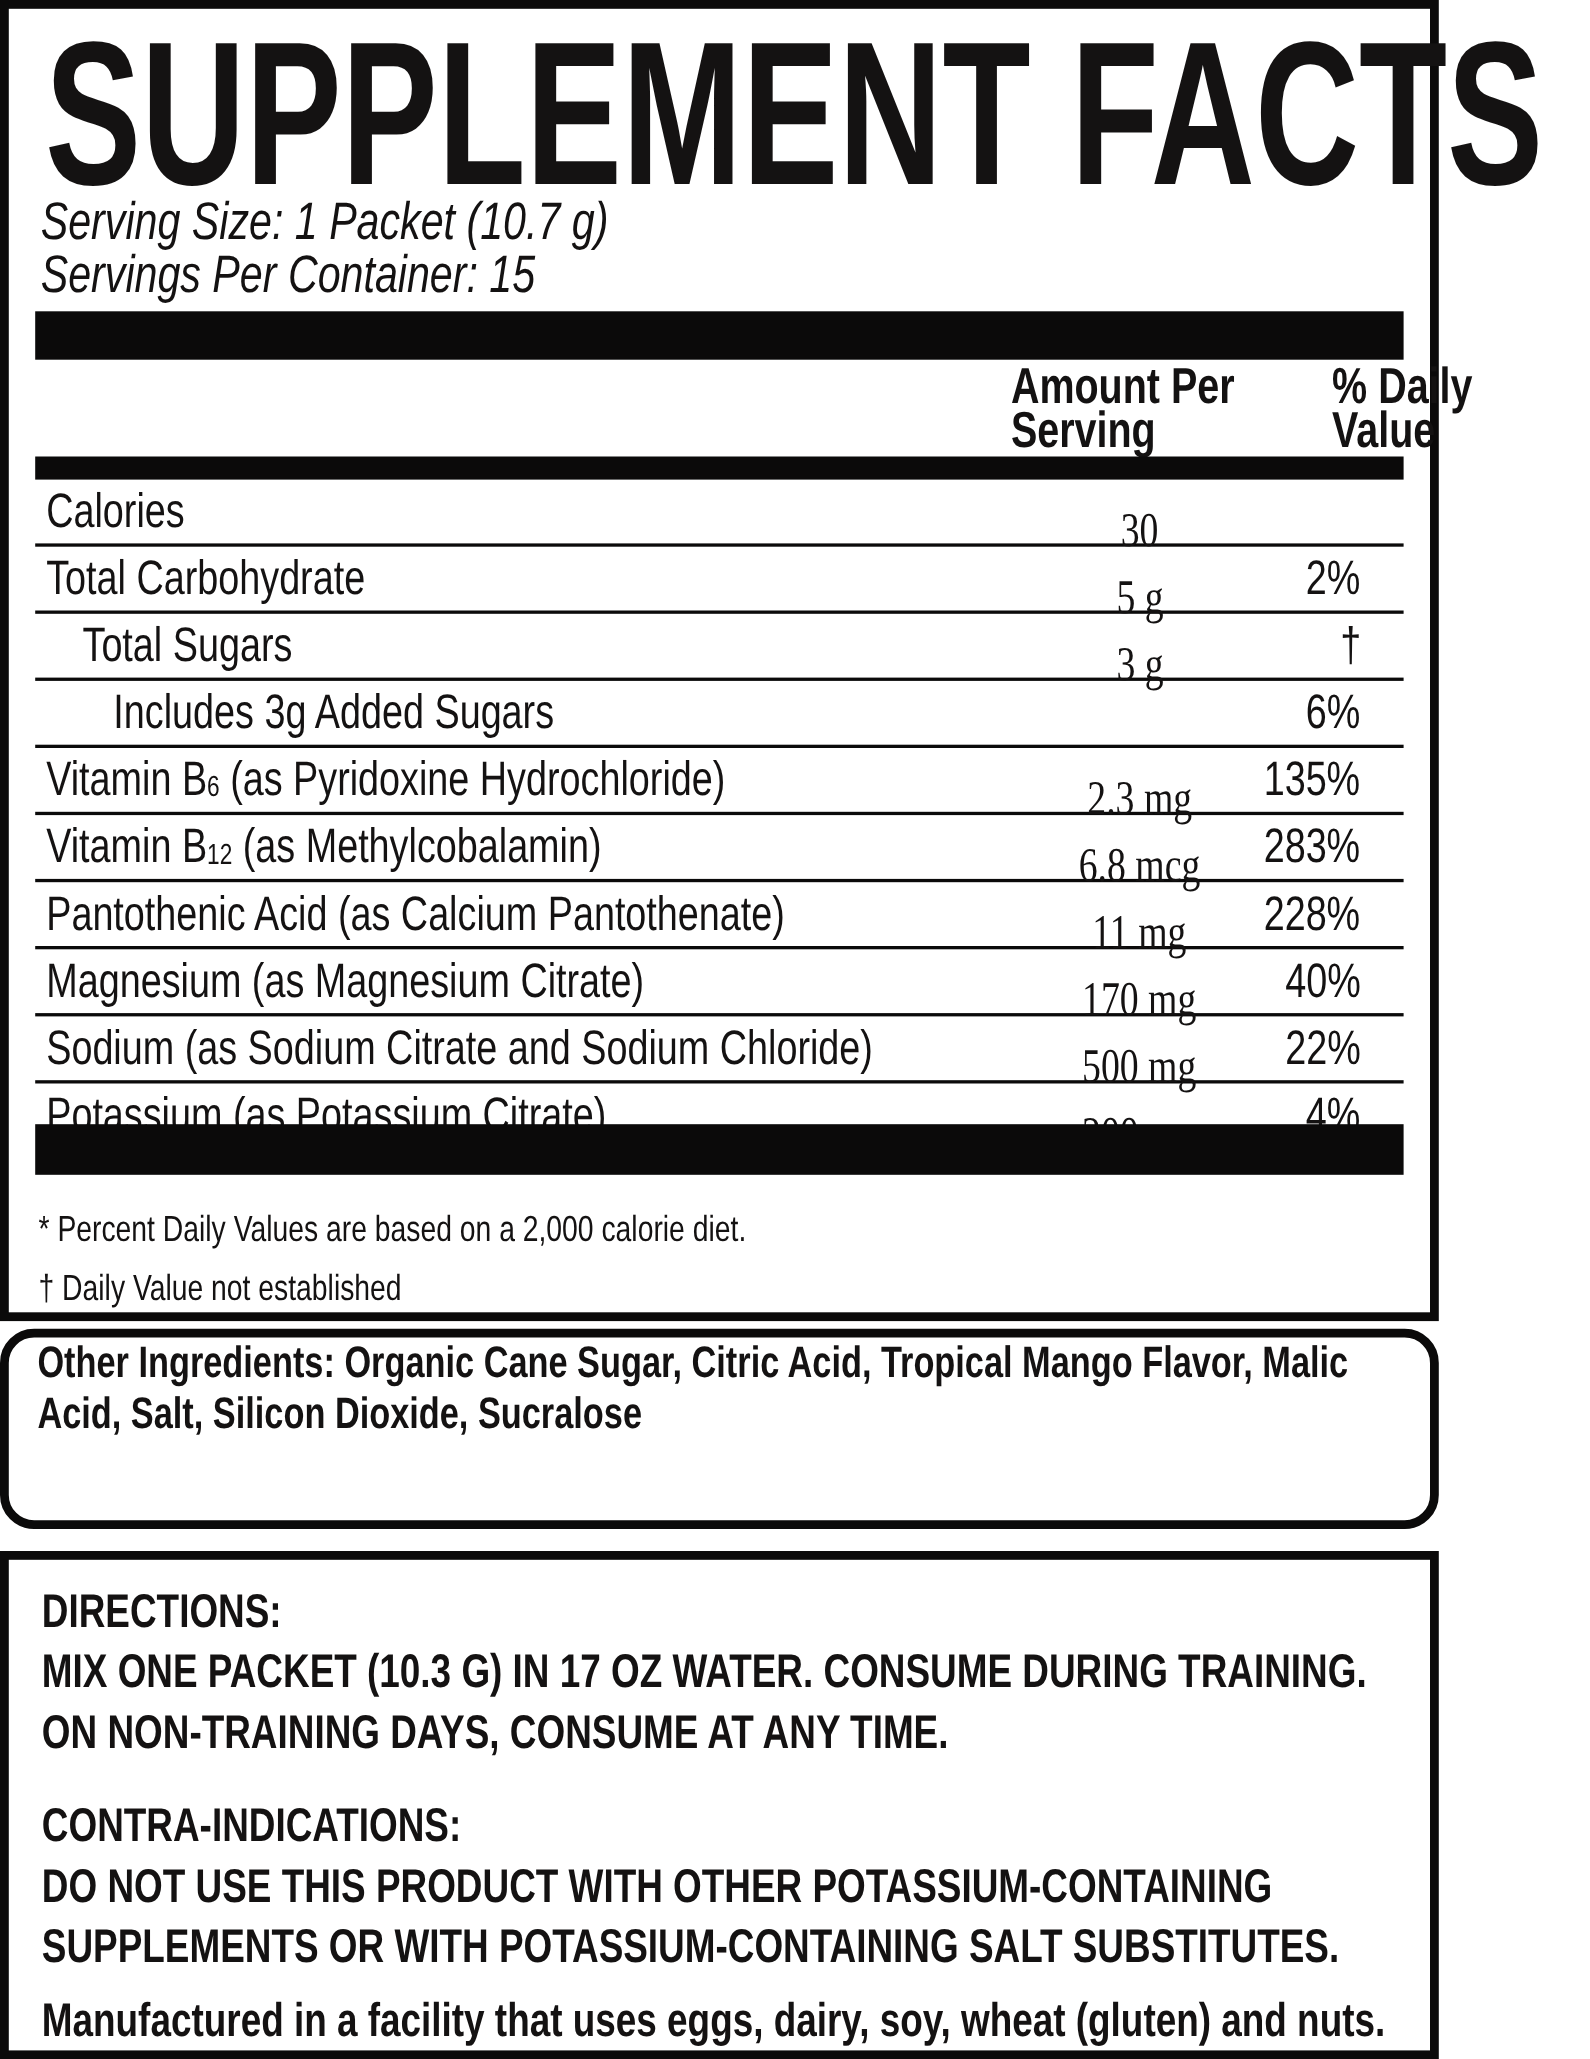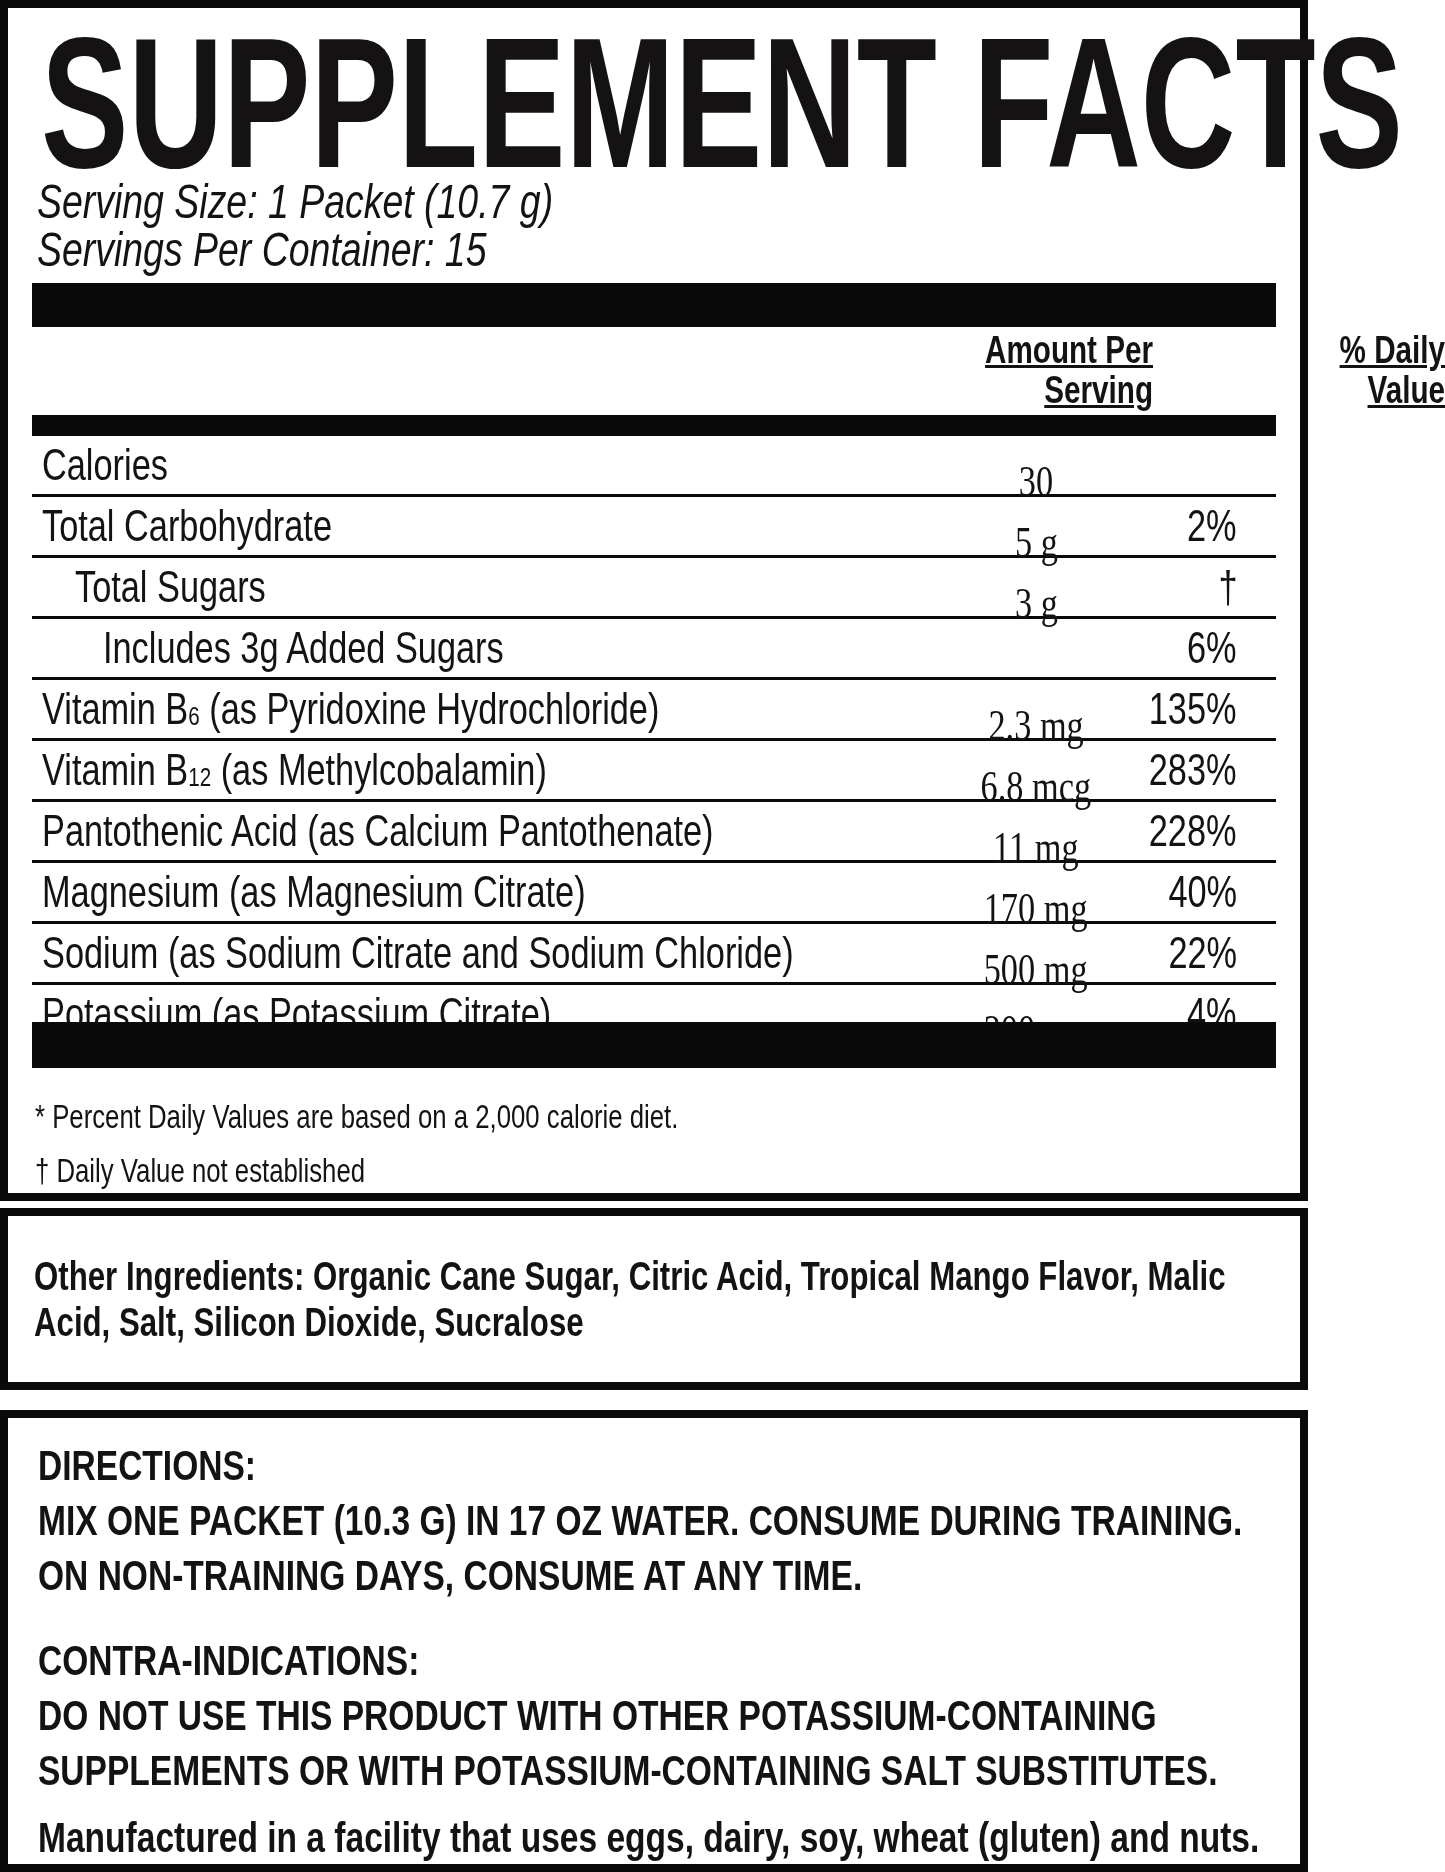--- a/index.html
+++ b/index.html
@@ -10,39 +10,39 @@
     overflow: hidden;
   }
   .panel {
     box-sizing: border-box;
     width: 1308px;
     border: 8px solid #0b0a0a;
     background: #fff;
     position: relative;
   }
   #facts-panel { height: 1201px; }
-  #ingredients-panel { height: 182px; margin-top: 7px; display: flex; flex-direction: column; justify-content: center; padding-left: 26px; }
+  #ingredients-panel { height: 182px; margin-top: 7px; display: flex; flex-direction: column; justify-content: flex-start; padding-left: 26px; border-radius: 31px; }
   #directions-panel { height: 462px; margin-top: 20px; padding: 20px 0 0 30px; }
 
   
   .cl { display: inline-block; transform: scaleX(0.78); transform-origin: 0 50%; white-space: nowrap; }
   .cc { display: inline-block; transform: scaleX(0.78); transform-origin: 50% 50%; white-space: nowrap; }
   .cr { display: inline-block; transform: scaleX(0.78); transform-origin: 100% 50%; white-space: nowrap; }
 
   .title-svg { position: absolute; left: 33px; top: 25px; }
 
   .serving-block { position: absolute; left: 29px; top: 170px; font-size: 48px; line-height: 48px; font-style: italic; }
   .serving-block .line { display: block; }
 
   .bar { position: absolute; left: 24px; right: 24px; background: #0b0a0a; }
   .bar-top { top: 275px; height: 44px; }
   .bar-mid { top: 407px; height: 21px; }
   .bar-bottom { top: 1014px; height: 46px; }
 
-  .col-header { position: absolute; top: 322px; width: 300px; text-align: right; font-weight: bold; font-size: 38px; line-height: 40px; text-decoration: underline; }
+  .col-header { position: absolute; top: 322px; width: 300px; text-align: left; font-weight: bold; font-size: 46px; line-height: 40px; }
   .col-header .hline { display: block; transform: scaleX(0.78); transform-origin: 50% 50%; white-space: nowrap; }
   #hdr-amount { left: 878px; }
   #hdr-dv { left: 1170px; }
 
   .rows { position: absolute; left: 24px; right: 24px; top: 428px; }
   .row { position: relative; height: 58px; border-bottom: 3px solid #0b0a0a; display: flex; align-items: center; font-size: 44px; }
   .row:last-child { border-bottom: none; }
   .row .lbl { padding-left: 10px; }
   .row.indent-1 .lbl { padding-left: 43px; }
   .row.indent-2 .lbl { padding-left: 71px; }

